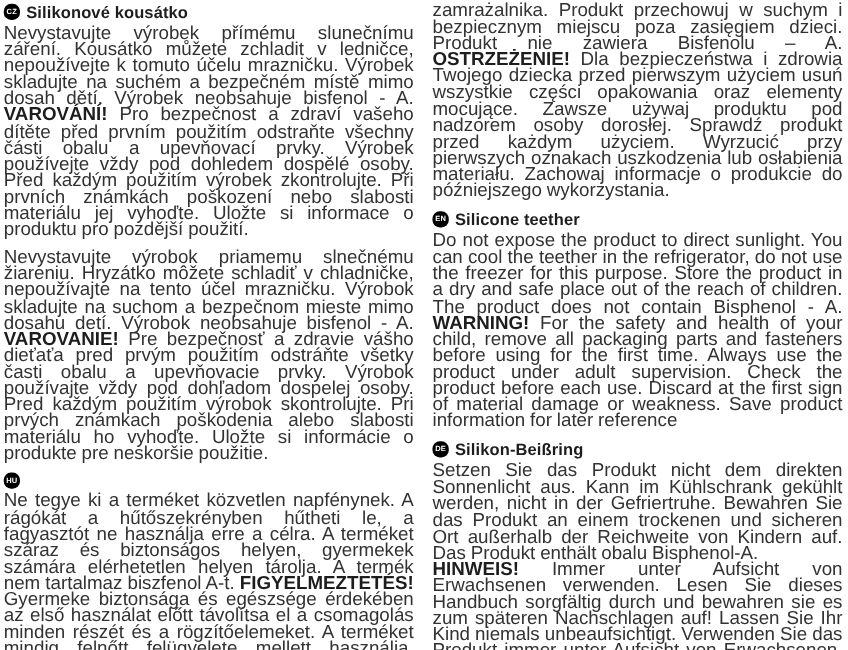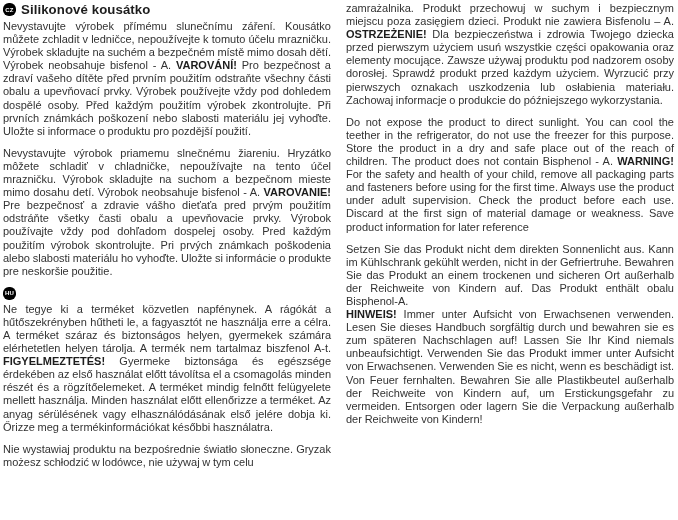--- a/index.html
+++ b/index.html
@@ -39,21 +39,21 @@
     height: 13px;
     border-radius: 45%;
     background: #000000;
     color: #ffffff;
     font-size: 6px;
     font-weight: bold;
     letter-spacing: 0.2px;
     flex: 0 0 13px;
   }
   .body-text {
-    font-size: 11px;
+    font-size: 15px;
     line-height: 13.1px;
     text-align: justify;
     color: #323232;
     word-spacing: -0.3px;
   }
   .body-text b, .warn {
     font-weight: bold;
     color: #1d1d1d;
   }
 </style>
@@ -89,23 +89,31 @@
 
   </div>
 
   <div class="col">
 
     <section class="lang-section first">
       <p class="body-text"><span>zamrażalnika. Produkt przechowuj w suchym i bezpiecznym miejscu poza zasięgiem dzieci. Produkt nie zawiera Bisfenolu – A. </span><b class="warn">OSTRZEŻENIE!</b><span> Dla bezpieczeństwa i zdrowia Twojego dziecka przed pierwszym użyciem usuń wszystkie części opakowania oraz elementy mocujące. Zawsze używaj produktu pod nadzorem osoby dorosłej. Sprawdź produkt przed każdym użyciem. Wyrzucić przy pierwszych oznakach uszkodzenia lub osłabienia materiału. Zachowaj informacje o produkcie do późniejszego wykorzystania.</span></p>
     </section>
 
     <section class="lang-section">
+      <div class="section-heading">
+        <span class="lang-badge">EN</span>
+        <span>Silicone teether</span>
+      </div>
       <p class="body-text"><span>Do not expose the product to direct sunlight. You can cool the teether in the refrigerator, do not use the freezer for this purpose. Store the product in a dry and safe place out of the reach of children. The product does not contain Bisphenol - A. </span><b class="warn">WARNING!</b><span> For the safety and health of your child, remove all packaging parts and fasteners before using for the first time. Always use the product under adult supervision. Check the product before each use. Discard at the first sign of material damage or weakness. Save product information for later reference</span></p>
     </section>
 
     <section class="lang-section">
+      <div class="section-heading">
+        <span class="lang-badge">DE</span>
+        <span>Silikon-Beißring</span>
+      </div>
       <p class="body-text"><span>Setzen Sie das Produkt nicht dem direkten Sonnenlicht aus. Kann im Kühlschrank gekühlt werden, nicht in der Gefriertruhe. Bewahren Sie das Produkt an einem trockenen und sicheren Ort außerhalb der Reichweite von Kindern auf. Das Produkt enthält obalu Bisphenol-A.</span></p>
       <p class="body-text"><b class="warn">HINWEIS!</b><span> Immer unter Aufsicht von Erwachsenen verwenden. Lesen Sie dieses Handbuch sorgfältig durch und bewahren sie es zum späteren Nachschlagen auf! Lassen Sie Ihr Kind niemals unbeaufsichtigt. Verwenden Sie das Produkt immer unter Aufsicht von Erwachsenen. Verwenden Sie es nicht, wenn es beschädigt ist. Von Feuer fernhalten. Bewahren Sie alle Plastikbeutel außerhalb der Reichweite von Kindern auf, um Erstickungsgefahr zu vermeiden. Entsorgen oder lagern Sie die Verpackung außerhalb der Reichweite von Kindern!</span></p>
     </section>
 
   </div>
 
 </div>
 
 </body></html>

